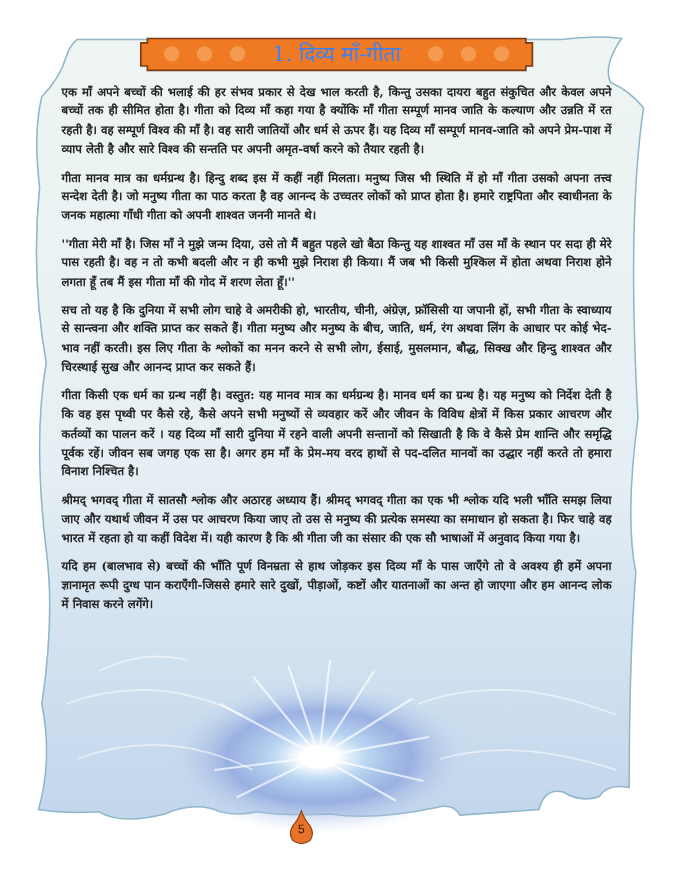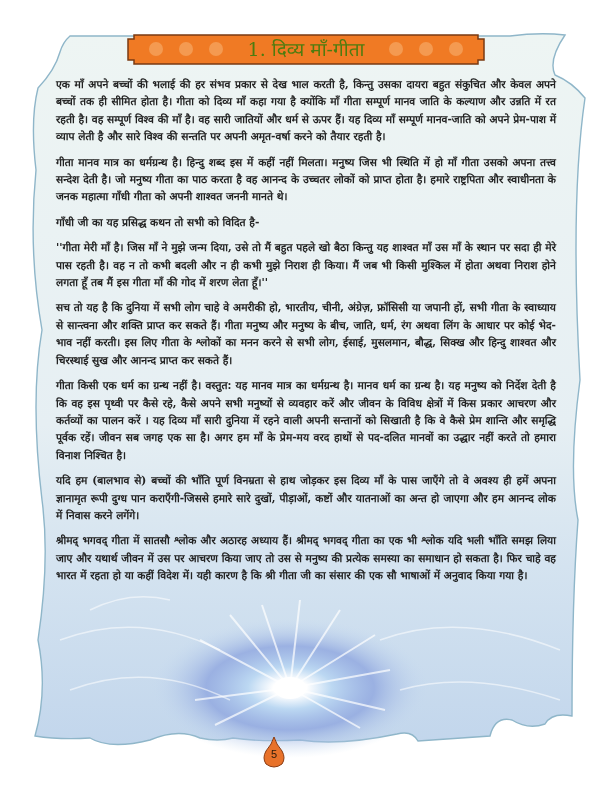--- a/index.html
+++ b/index.html
@@ -2,21 +2,21 @@
 <html><head>
   <meta charset="utf-8">
   <style>
     html, body { margin:0; padding:0; }
     body { width:612px; height:792px; background:#ffffff; position:relative; overflow:hidden;
       font-family: "DejaVu Serif", "Liberation Serif", serif; }
     .page-bg { position:absolute; left:0; top:0; width:612px; height:792px; }
     .title-banner { position:absolute; left:126px; top:33px; width:360px; height:33px; }
     .title-banner svg { position:absolute; left:0; top:0; }
     .title-text { position:absolute; left:0; top:0; width:360px; height:33px; line-height:33px; text-align:center;
-      font-size:19px; color:#4d7c0f; font-family:"DejaVu Serif", serif; }
+      font-size:19px; color:#3b82f6; font-family:"DejaVu Serif", serif; }
     .content { position:absolute; left:56px; top:76px; width:500px; color:#222;
       font-size:10.6px; line-height:17.4px; text-align:justify;font-weight:bold; }
     .content p { margin:0 0 8px 0; }
     .page-num { position:absolute; left:263px; top:736px; width:22px; height:32px; }
     .page-num-text { position:absolute; left:0; top:12px; width:22px; text-align:center; font-size:11px; color:#2a1a0a;
       font-family:"Liberation Sans", sans-serif; }
   </style>
 </head>
 <body>
 
@@ -72,26 +72,25 @@
         <circle cx="300" cy="16" r="7"></circle>
         <circle cx="330" cy="16" r="7"></circle>
     </g>
   </svg>
   <div class="title-text">1. दिव्य माँ-गीता</div>
 </div>
 
 <div class="content">
   <p>एक माँ अपने बच्चों की भलाई की हर संभव प्रकार से देख भाल करती है, किन्तु उसका दायरा बहुत संकुचित और केवल अपने बच्चों तक ही सीमित होता है। गीता को दिव्य माँ कहा गया है क्योंकि माँ गीता सम्पूर्ण मानव जाति के कल्याण और उन्नति में रत रहती है। वह सम्पूर्ण विश्व की माँ है। वह सारी जातियों और धर्म से ऊपर हैं। यह दिव्य माँ सम्पूर्ण मानव-जाति को अपने प्रेम-पाश में व्याप लेती है और सारे विश्व की सन्तति पर अपनी अमृत-वर्षा करने को तैयार रहती है।</p>
   <p>गीता मानव मात्र का धर्मग्रन्थ है। हिन्दु शब्द इस में कहीं नहीं मिलता। मनुष्य जिस भी स्थिति में हो माँ गीता उसको अपना तत्त्व सन्देश देती है। जो मनुष्य गीता का पाठ करता है वह आनन्द के उच्चतर लोकों को प्राप्त होता है। हमारे राष्ट्रपिता और स्वाधीनता के जनक महात्मा गाँधी गीता को अपनी शाश्वत जननी मानते थे।</p>
-  <p>गाँधी जी का यह प्रसिद्ध कथन तो सभी को विदित है-</p>
   <p>''गीता मेरी माँ है। जिस माँ ने मुझे जन्म दिया, उसे तो मैं बहुत पहले खो बैठा किन्तु यह शाश्वत माँ उस माँ के स्थान पर सदा ही मेरे पास रहती है। वह न तो कभी बदली और न ही कभी मुझे निराश ही किया। मैं जब भी किसी मुश्किल में होता अथवा निराश होने लगता हूँ तब मैं इस गीता माँ की गोद में शरण लेता हूँ।''</p>
   <p>सच तो यह है कि दुनिया में सभी लोग चाहे वे अमरीकी हो, भारतीय, चीनी, अंग्रेज़, फ्रॉसिसी या जपानी हों, सभी गीता के स्वाध्याय से सान्त्वना और शक्ति प्राप्त कर सकते हैं। गीता मनुष्य और मनुष्य के बीच, जाति, धर्म, रंग अथवा लिंग के आधार पर कोई भेद-भाव नहीं करती। इस लिए गीता के श्लोकों का मनन करने से सभी लोग, ईसाई, मुसलमान, बौद्ध, सिक्ख और हिन्दु शाश्वत और चिरस्थाई सुख और आनन्द प्राप्त कर सकते हैं।</p>
   <p>गीता किसी एक धर्म का ग्रन्थ नहीं है। वस्तुत: यह मानव मात्र का धर्मग्रन्थ है। मानव धर्म का ग्रन्थ है। यह मनुष्य को निर्देश देती है कि वह इस पृथ्वी पर कैसे रहे, कैसे अपने सभी मनुष्यों से व्यवहार करें और जीवन के विविध क्षेत्रों में किस प्रकार आचरण और कर्तव्यों का पालन करें । यह दिव्य माँ सारी दुनिया में रहने वाली अपनी सन्तानों को सिखाती है कि वे कैसे प्रेम शान्ति और समृद्धि पूर्वक रहें। जीवन सब जगह एक सा है। अगर हम माँ के प्रेम-मय वरद हाथों से पद-दलित मानवों का उद्धार नहीं करते तो हमारा विनाश निश्चित है।</p>
+  <p>श्रीमद् भगवद् गीता में सातसौ श्लोक और अठारह अध्याय हैं। श्रीमद् भगवद् गीता का एक भी श्लोक यदि भली भाँति समझ लिया जाए और यथार्थ जीवन में उस पर आचरण किया जाए तो उस से मनुष्य की प्रत्येक समस्या का समाधान हो सकता है। फिर चाहे वह भारत में रहता हो या कहीं विदेश में। यही कारण है कि श्री गीता जी का संसार की एक सौ भाषाओं में अनुवाद किया गया है।</p>
   <p>यदि हम (बालभाव से) बच्चों की भाँति पूर्ण विनम्रता से हाथ जोड़कर इस दिव्य माँ के पास जाएँगे तो वे अवश्य ही हमें अपना ज्ञानामृत रूपी दुग्ध पान कराएँगी-जिससे हमारे सारे दुखों, पीड़ाओं, कष्टों और यातनाओं का अन्त हो जाएगा और हम आनन्द लोक में निवास करने लगेंगे।</p>
-  <p>श्रीमद् भगवद् गीता में सातसौ श्लोक और अठारह अध्याय हैं। श्रीमद् भगवद् गीता का एक भी श्लोक यदि भली भाँति समझ लिया जाए और यथार्थ जीवन में उस पर आचरण किया जाए तो उस से मनुष्य की प्रत्येक समस्या का समाधान हो सकता है। फिर चाहे वह भारत में रहता हो या कहीं विदेश में। यही कारण है कि श्री गीता जी का संसार की एक सौ भाषाओं में अनुवाद किया गया है।</p>
 </div>
 
 <div class="page-num">
   <svg width="22" height="32" viewBox="0 0 22 32">
     <path d="M11,1 Q13,8 19,15 Q23,22 19,28 Q15,31 11,31 Q7,31 3,28 Q-1,22 3,15 Q9,8 11,1 Z" fill="#e8722a" stroke="#8a3a10" stroke-width="1"></path>
   </svg>
   <div class="page-num-text">5</div>
 </div>
 
 </body></html>

